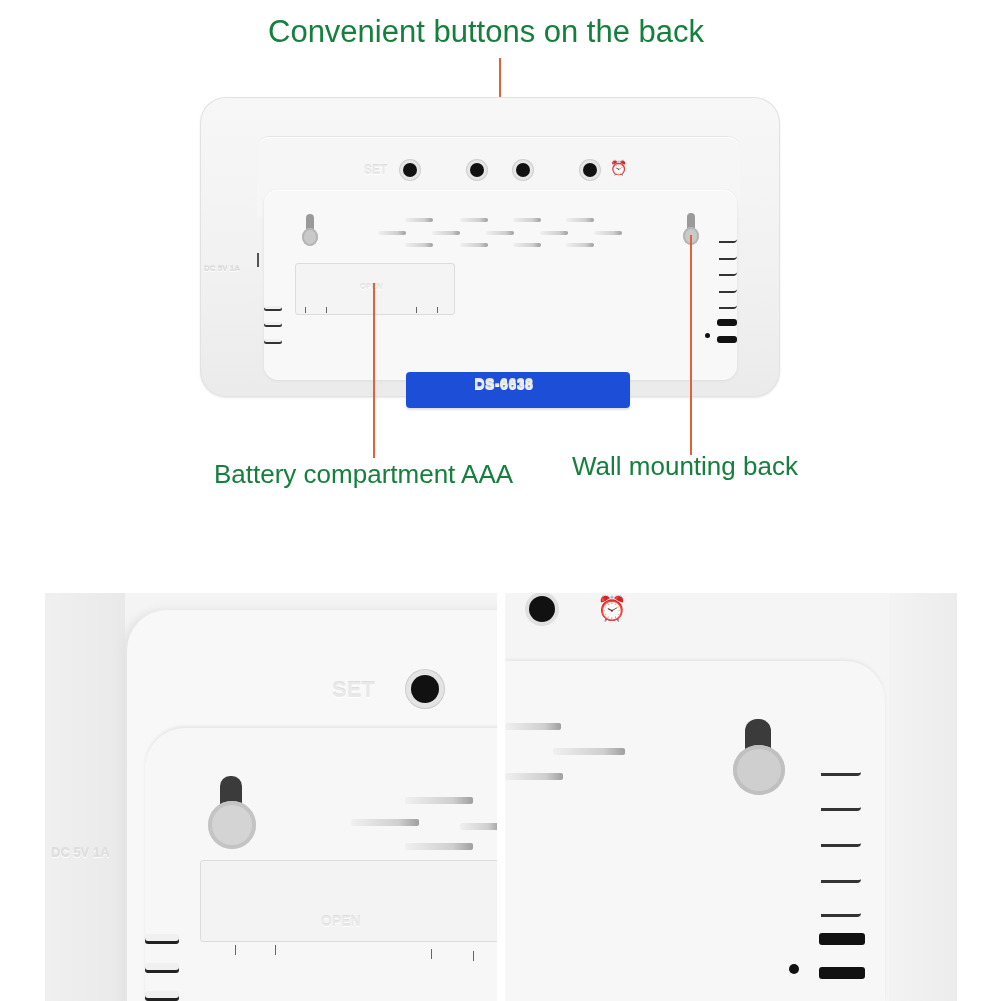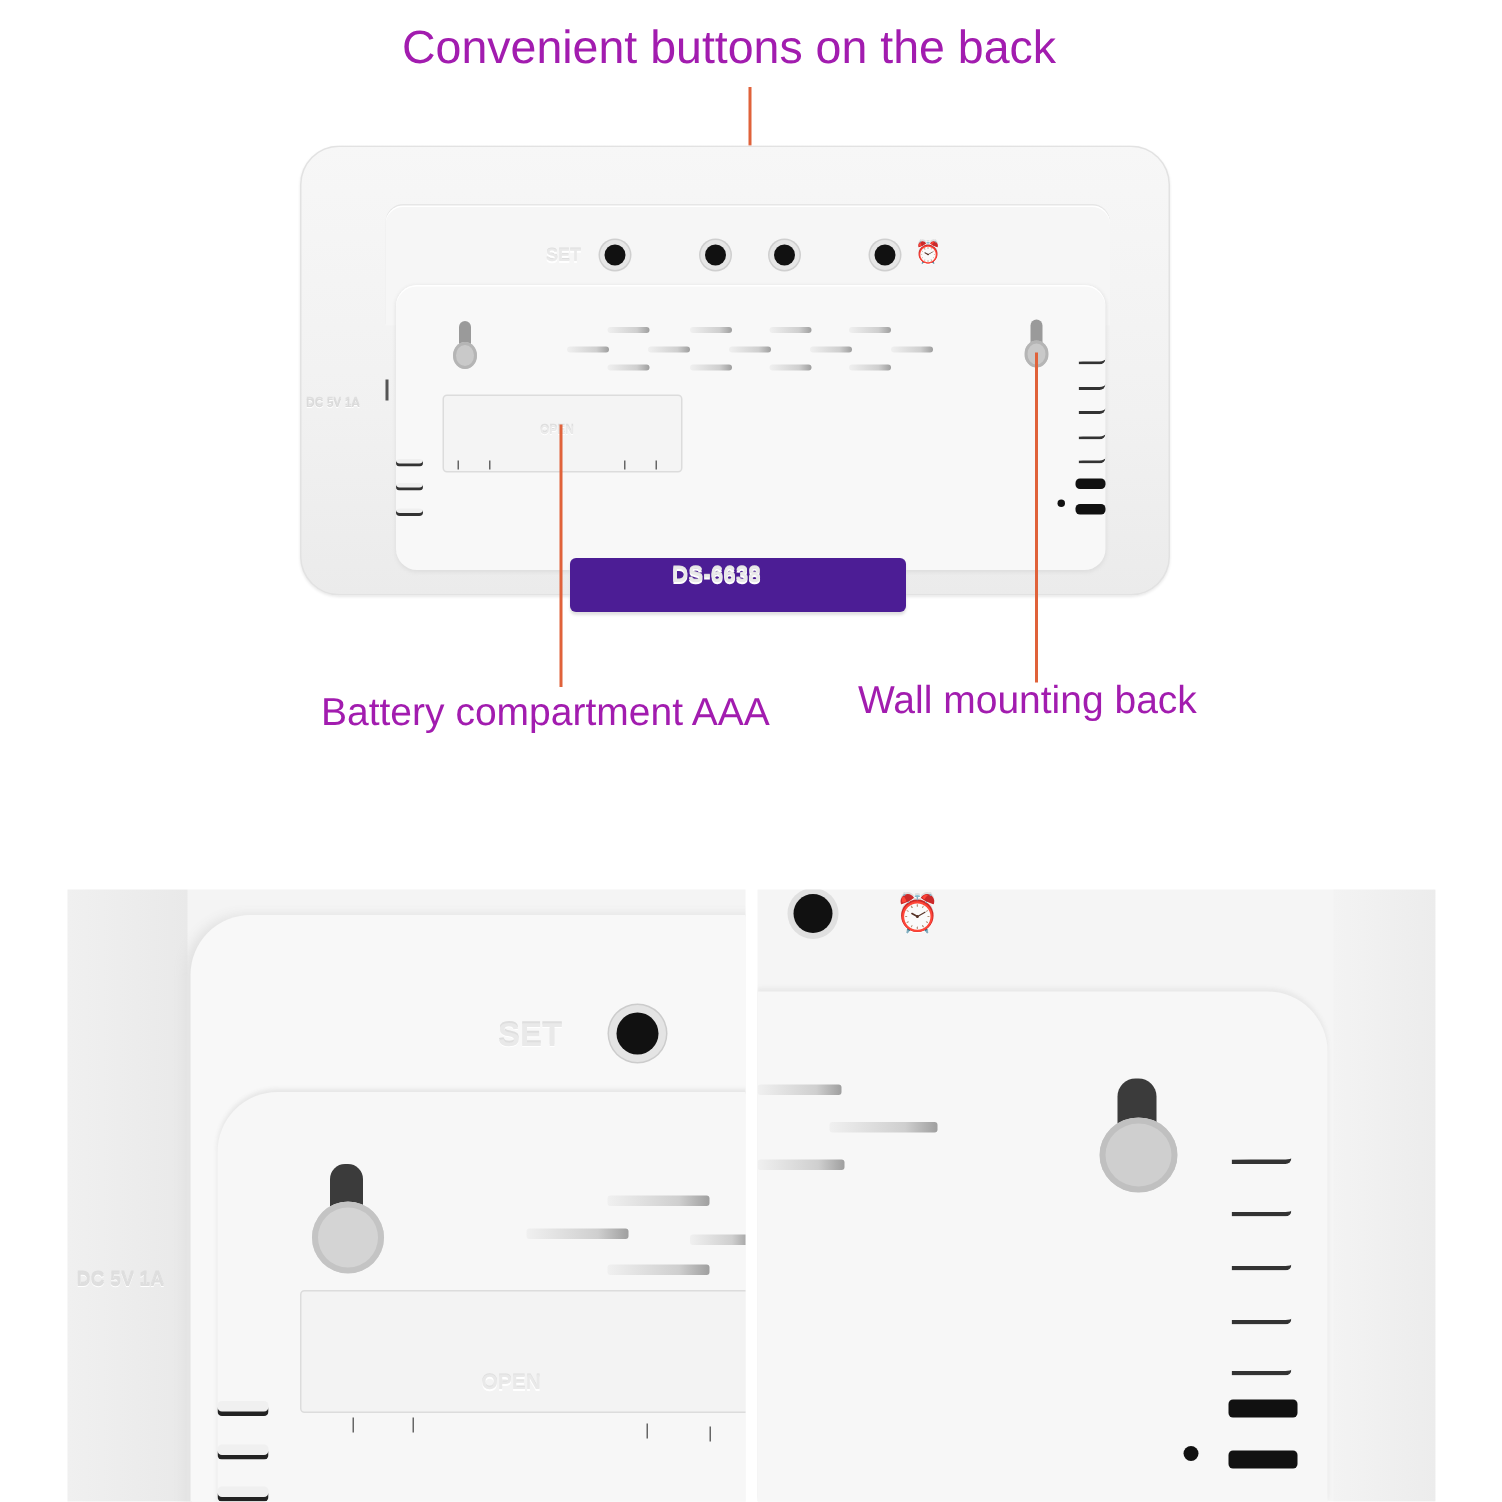--- a/index.html
+++ b/index.html
@@ -1,25 +1,25 @@
 <!DOCTYPE html>
 <html><head>
 <meta charset="utf-8">
 <style>
   html, body { margin:0; padding:0; background:#ffffff; }
   body { width:1001px; height:1001px; position:relative; overflow:hidden; font-family:"Liberation Sans", sans-serif; }
   .abs { position:absolute; }
-  .label { position:absolute; color:#a21caf; white-space:nowrap; font-family:"Liberation Sans", sans-serif; }
+  .label { position:absolute; color:#15803d; white-space:nowrap; font-family:"Liberation Sans", sans-serif; }
   .lead { position:absolute; width:2px; background:#e0623a; }
 
   
   .outer-frame { left:200px; top:97px; width:580px; height:300px; background:linear-gradient(180deg,#f7f7f7 0%,#f1f1f1 60%,#ebebeb 100%); border-radius:26px; box-shadow:inset 0 0 0 1px #e2e2e2, 0 1px 2px #e8e8e8; }
   .top-shelf { left:257px; top:137px; width:483px; height:80px; background:#f6f6f6; border-radius:12px 12px 0 0; box-shadow:inset 0 1px 0 #ffffff, 0 -1px 0 #e6e6e6; }
   .main-plate { left:264px; top:190px; width:473px; height:190px; background:#f8f8f8; border-radius:14px; box-shadow:0 1px 3px #dcdcdc, inset 0 1px 0 #ffffff; }
-  .stand { left:380px; top:372px; width:224px; height:36px; background:#4c1d95; border-radius:4px; box-shadow:0 2px 2px #e0e0e0; }
+  .stand { left:406px; top:372px; width:224px; height:36px; background:#1d4ed8; border-radius:4px; box-shadow:0 2px 2px #e0e0e0; }
   .emboss { color:#e9e9e9; text-shadow:0 1px 0 #ffffff, 0 -1px 0 #dedede; font-weight:bold; position:absolute; white-space:nowrap; }
   .btn { position:absolute; width:14px; height:14px; border-radius:50%; background:#111; box-shadow:0 0 0 3px #e6e6e6, 0 0 0 4px #cfcfcf; }
   .keyhole { position:absolute; width:16px; height:36px; }
   .keyhole .slot { position:absolute; left:4px; top:0; width:8px; height:18px; background:#9a9a9a; border-radius:4px 4px 0 0; }
   .keyhole .round { position:absolute; left:0; top:14px; width:16px; height:18px; background:#c9c9c9; border-radius:50%; box-shadow:inset 0 0 0 2px #b5b5b5; }
   .slat { position:absolute; height:4px; border-radius:2px; background:linear-gradient(90deg,#f0f0f0,#cfcfcf 70%,#9f9f9f); }
   .batt { left:295px; top:263px; width:158px; height:50px; background:#f4f4f4; border:1px solid #dcdcdc; border-radius:3px; }
   .tick { position:absolute; width:1px; height:6px; background:#666; }
   .vent-l { position:absolute; width:18px; height:5px; background:#f0f0f0; border-radius:3px; box-shadow:inset 0 -2px 0 #333; }
   .vent-r { position:absolute; width:18px; height:4px; border-bottom:2px solid #333; border-radius:0 0 4px 0; }

